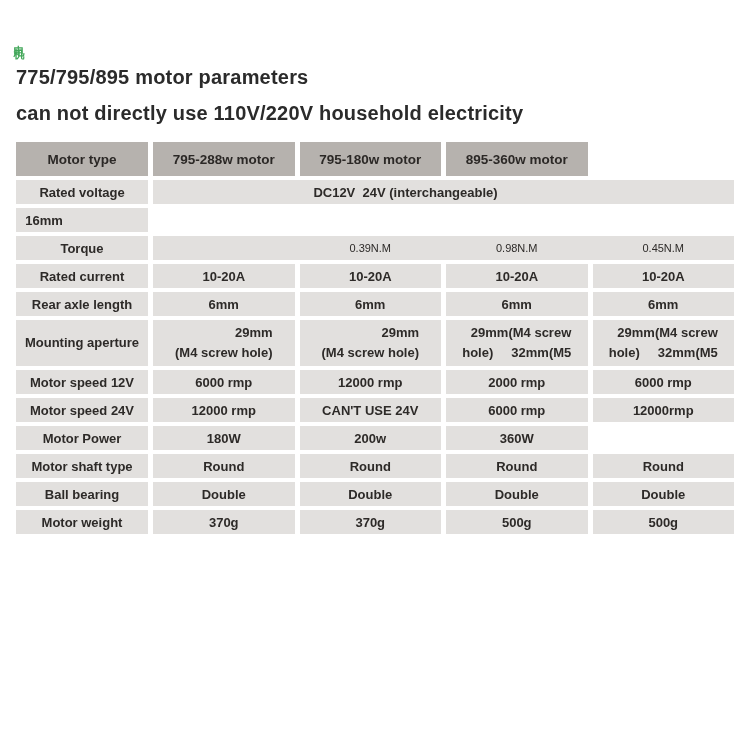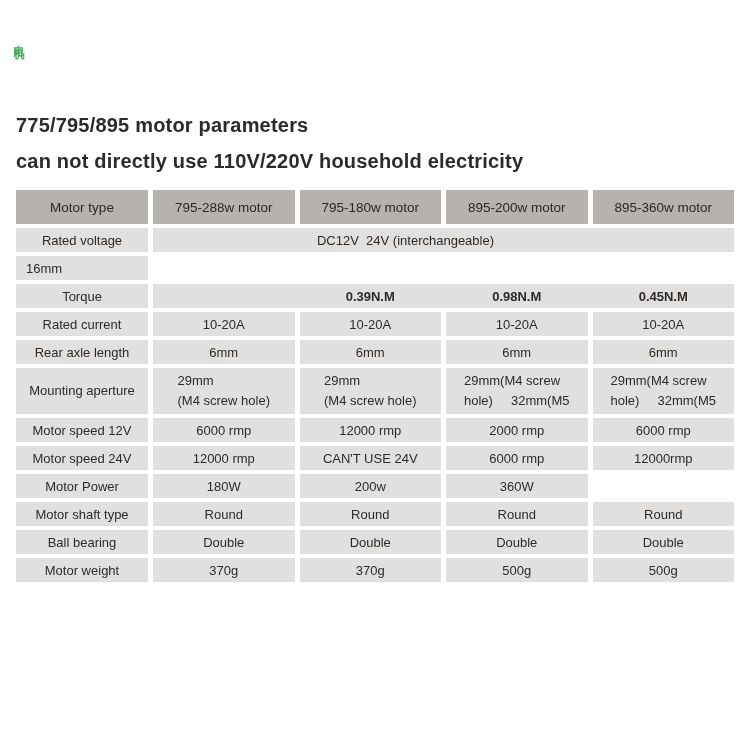--- a/index.html
+++ b/index.html
@@ -9,21 +9,21 @@
     height: 750px;
     background: #ffffff;
     font-family: "Liberation Sans", "DejaVu Sans", sans-serif;
     overflow: hidden;
   }
   .page {
     position: relative;
     width: 750px;
     height: 540px;
     box-sizing: border-box;
-    padding: 112px 16px 0 16px;
+    padding: 64px 16px 0 16px;
   }
   .watermark {
     position: absolute;
     left: 11px;
     top: 36px;
     writing-mode: vertical-rl;
     font-size: 11px;
     font-weight: 700;
     color: #2f9e49;
     letter-spacing: 3px;
@@ -48,26 +48,26 @@
     column-gap: 5px;
     margin-bottom: 4px;
     height: 24px;
   }
   .trow.header-row { height: 34px; }
   .trow.merged-row { grid-template-columns: 132px 1fr; }
   .trow.tall-row { height: 46px; }
   .cell {
     background: #e2e0de;
     color: #2d2a28;
-    font-weight: 400;
+    font-weight: 700;
     font-size: 13px;
     display: flex;
     align-items: center;
     justify-content: center;
-    text-align: left;
+    text-align: right;
     white-space: pre-wrap;
     line-height: 17px;
     overflow: hidden;
   }
   .tall-row .cell { line-height: 20px; font-size: 13px; }
   .header-row .cell {
     background: #b6b2ae;
     color: #2b2826;
     font-size: 13.5px;
   }
@@ -79,42 +79,41 @@
     background: #e2e0de;
     display: grid;
     grid-template-columns: repeat(4, 1fr);
     column-gap: 5px;
     height: 100%;
   }
   .inner-grid .icell {
     display: flex;
     align-items: center;
     justify-content: center;
-    font-weight: 700;
-    font-size: 13px;
+    font-weight: 400;
+    font-size: 11px;
     color: #2d2a28;
   }
 </style>
 </head>
 <body>
 
 <div class="page">
 
   <div class="watermark">电机</div>
 
   <h1 class="title">775/795/895 motor parameters</h1>
   <h2 class="subtitle">can not directly use 110V/220V household electricity</h2>
 
   <div class="ptable">
 
     <div class="trow header-row">
       <div class="cell">Motor type</div>
       <div class="cell">795-288w motor</div>
       <div class="cell">795-180w motor</div>
-      <div class="cell">895-200w motor</div>
       <div class="cell">895-360w motor</div>
     </div>
 
     <div class="trow merged-row">
       <div class="cell">Rated voltage</div>
       <div class="cell"><span class="value-span">DC12V  24V (interchangeable)</span></div>
     </div>
 
 
     <div class="trow merged-row">

